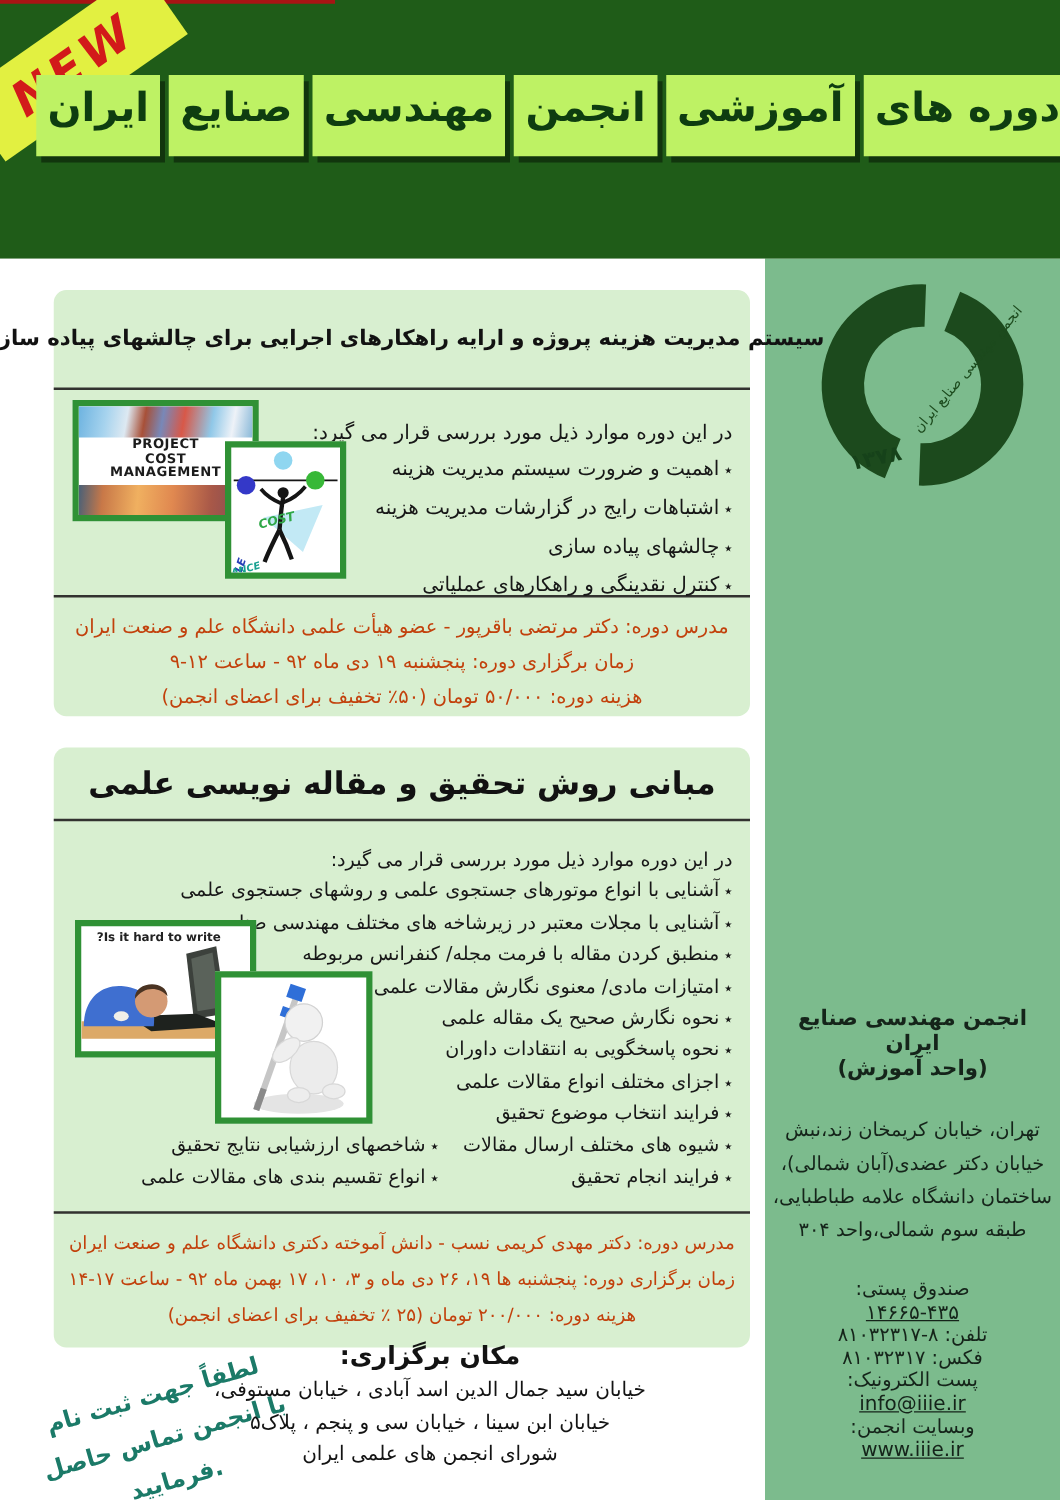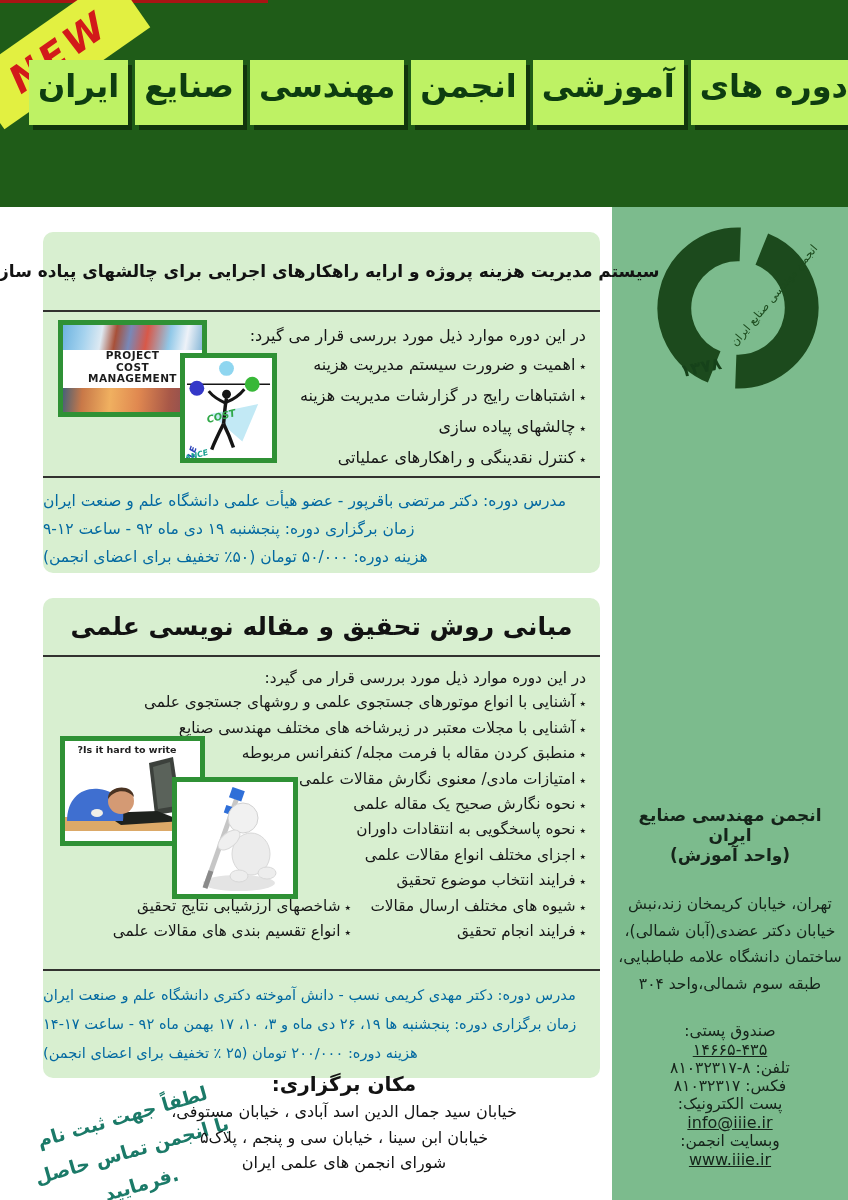--- a/index.html
+++ b/index.html
@@ -35,27 +35,27 @@
   .card{position:absolute;left:43px;width:557px;background:#d8efd0;border-radius:10px;}
   .card1{top:25px;height:341px;}
   .card2{top:391px;height:480px;}
   .card-title{display:flex;align-items:center;justify-content:center;text-align:center;
               font-weight:bold;color:#121212;border-bottom:2px solid #32322f;direction:rtl;}
   .card1 .card-title{height:78px;font-size:17px;white-space:nowrap;}
   .card2 .card-title{height:57px;font-size:25px;}
   .card-body{position:relative;border-bottom:2px solid #32322f;direction:rtl;}
   .card1 .card-body{height:164px;}
   .card2 .card-body{height:312px;}
-  .blist{padding:9px 14px 0 0;text-align:right;color:#171717;}
+  .blist{padding:19px 14px 0 0;text-align:right;color:#171717;}
   .card1 .blist{font-size:16px;line-height:29px;}
   .card2 .blist{font-size:15.3px;line-height:24.4px;}
   .bullet .mk{font-size:12px;margin-left:4px;}
   .two-col{display:flex;direction:rtl;justify-content:space-between;padding-left:42px;}
   .cell-left{width:266px;text-align:right;}
-  .card-foot{direction:rtl;text-align:left;color:#0369a1;padding-top:9px;}
+  .card-foot{direction:rtl;text-align:center;color:#c2410c;padding-top:9px;}
   .card-foot div{white-space:nowrap;}
   .card1 .card-foot{font-size:15.5px;line-height:28px;}
   .card2 .card-foot{font-size:14.6px;line-height:29px;}
 
   
   .imgbox{border:5px solid #2f9135;background:#ffffff;position:absolute;overflow:hidden;}
   .pcm{left:15px;top:8px;width:139px;height:87px;z-index:2;}
   .pcm-top{height:25px;background:linear-gradient(100deg,#6db3e0 0%,#a6d3ee 16%,#dde9f2 28%,
            #a85038 38%,#7888b8 48%,#d85848 60%,#90c8e8 76%,#eef2f8 88%,#88b8d8 100%);}
   .pcm-mid{height:38px;display:flex;flex-direction:column;align-items:center;justify-content:flex-start;}

